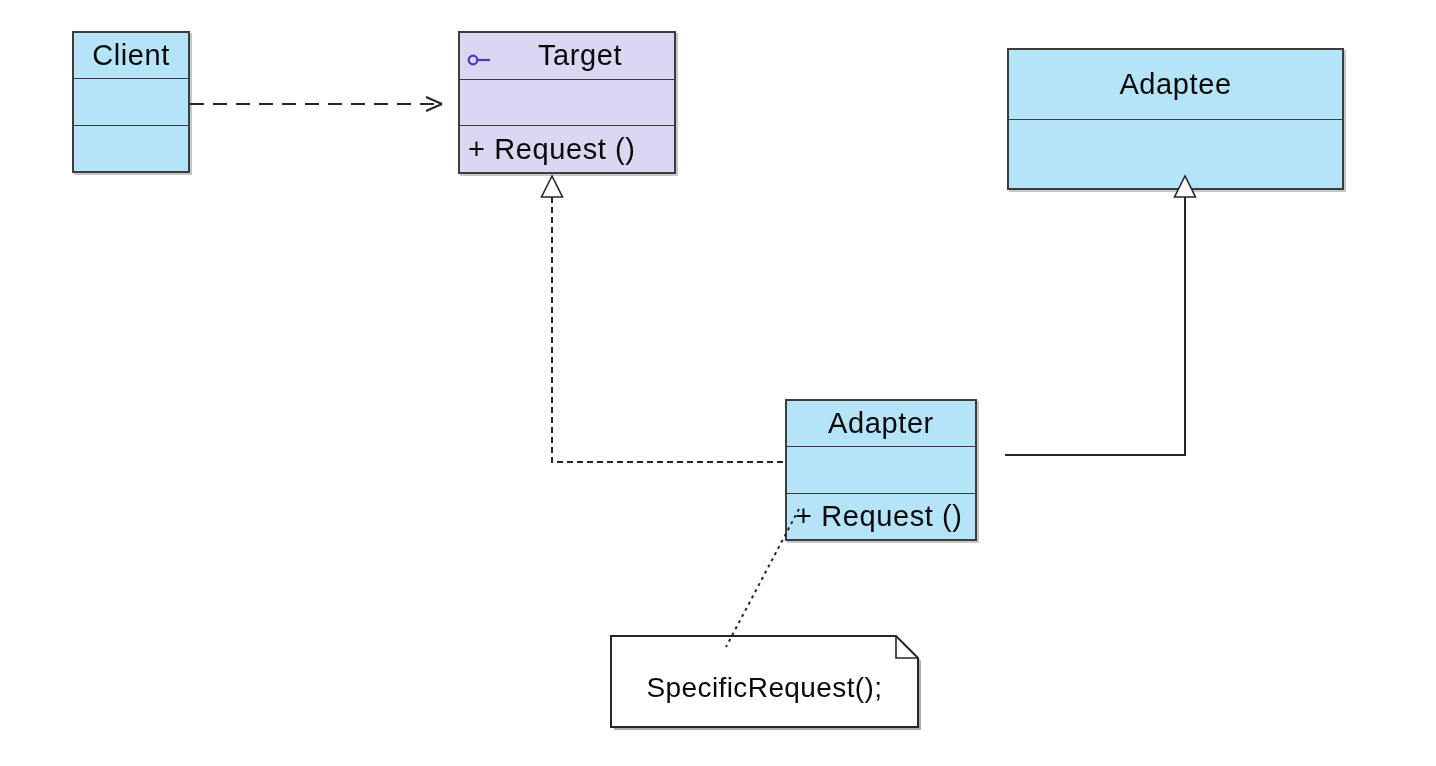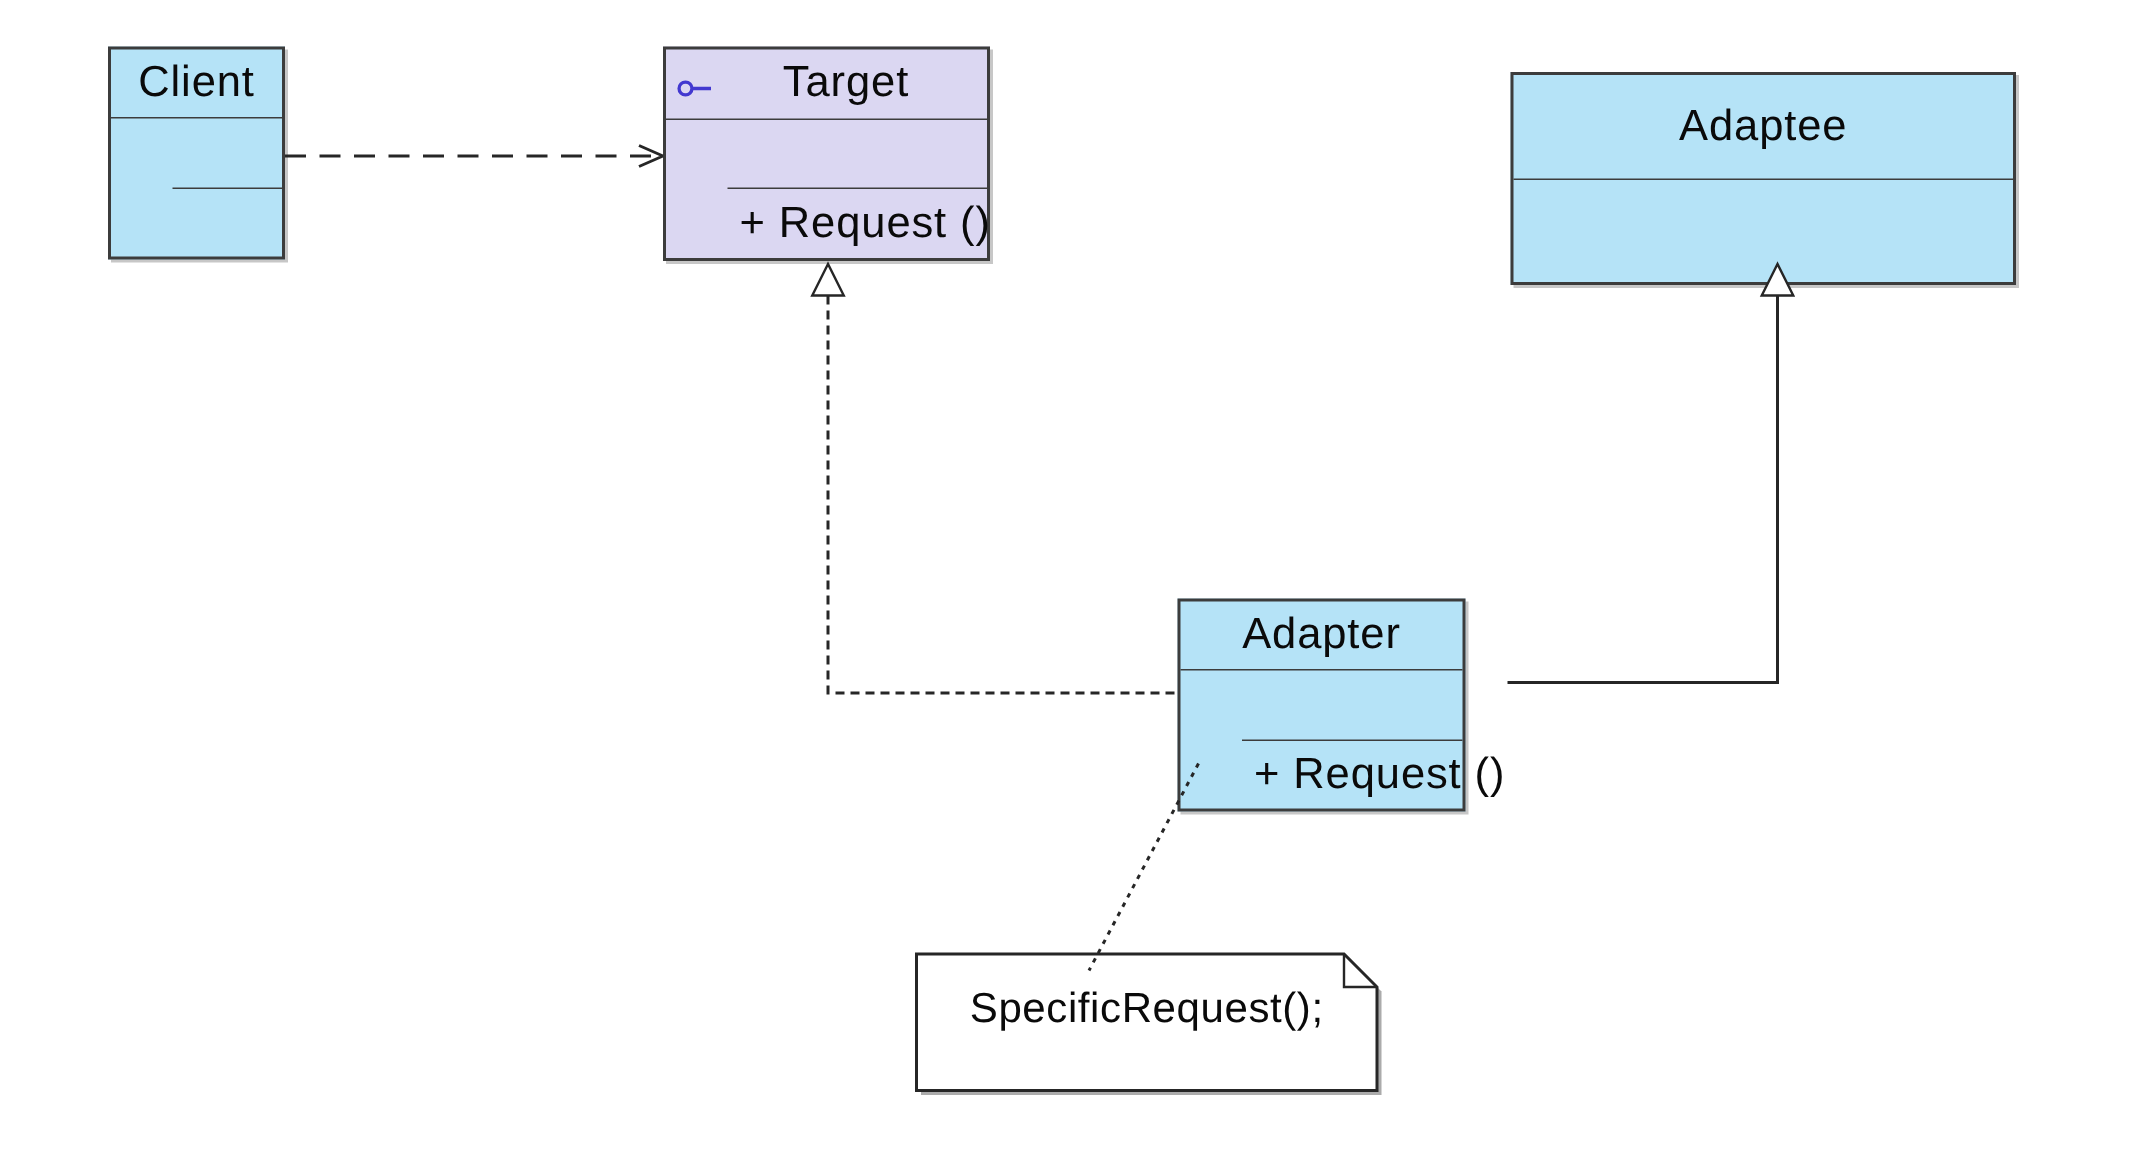--- a/index.html
+++ b/index.html
@@ -50,31 +50,30 @@
     padding-left: 26px;
   }
   .c-methods {
     display: flex;
     align-items: center;
     padding-left: 8px;
     font-size: 29px;
     letter-spacing: 0.6px;
     color: #0a0a0a;
     white-space: nowrap;
-    margin-left: 41px;
   }
   .key-icon {
     position: absolute;
     left: 7px;
     top: 8px;
   }
   .note-text {
     position: absolute;
     left: 611px;
-    top: 636px;
+    top: 652px;
     width: 307px;
     height: 71px;
     display: flex;
     align-items: center;
     justify-content: center;
     font-size: 28px;
     letter-spacing: 0.4px;
     color: #0a0a0a;
     z-index: 3;
     pointer-events: none;
@@ -95,21 +94,21 @@
 <div class="canvas">
 
   <div class="uml-class" style="left:72px; top:31px; width:118px; height:142px;">
     <div class="compartment c-title">
       <span>Client</span>
     </div>
     <div class="compartment c-attrs"></div>
     <div class="compartment c-methods"></div>
   </div>
 
-  <div class="uml-class interface" style="left:442px; top:31px; width:218px; height:143px;">
+  <div class="uml-class interface" style="left:458px; top:31px; width:218px; height:143px;">
     <div class="compartment c-title">
       <span class="key-icon">
         <svg width="25" height="14" viewBox="0 0 25 14">
           <circle cx="6" cy="7" r="4.3" fill="none" stroke="#4238d0" stroke-width="2.2"></circle>
           <line x1="10.5" y1="7" x2="23" y2="7" stroke="#4238d0" stroke-width="2.2"></line>
         </svg>
       </span>
       <span>Target</span>
     </div>
     <div class="compartment c-attrs"></div>

